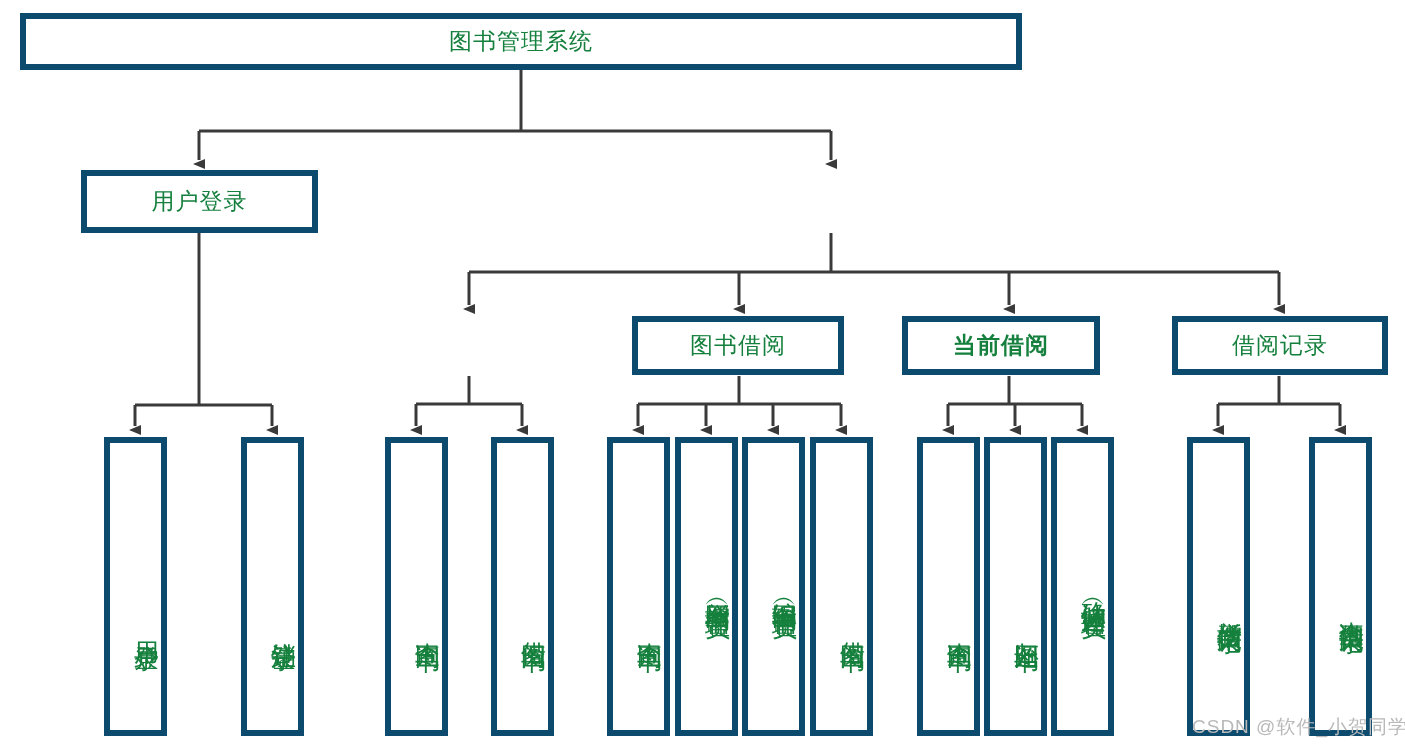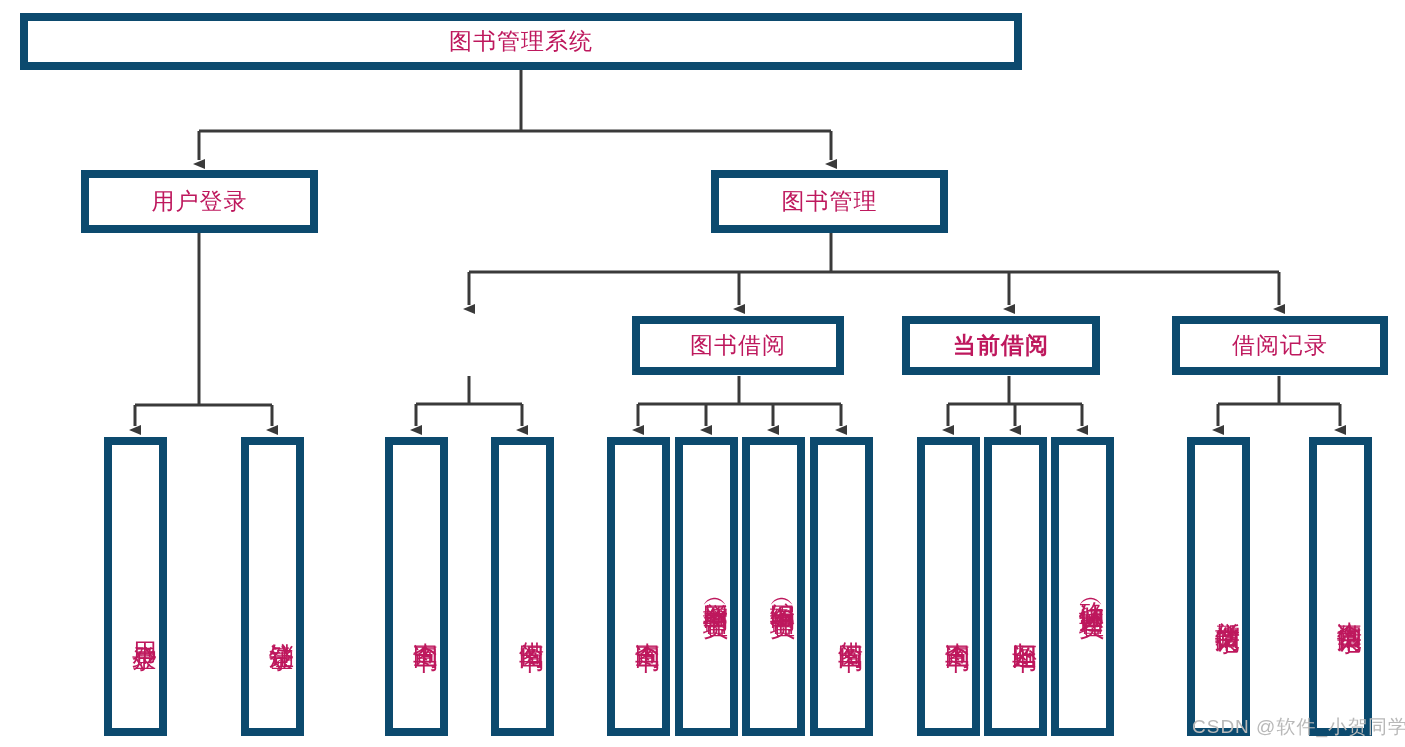--- a/index.html
+++ b/index.html
@@ -22,25 +22,25 @@
     left: 0;
     top: 0;
     width: 1405px;
     height: 747px;
     pointer-events: none;
   }
   .node {
     position: absolute;
     box-sizing: border-box;
     background: #ffffff;
-    border: 8px solid #0c4a6e;
+    border: 6px solid #0c4a6e;
     display: flex;
     align-items: center;
     justify-content: center;
-    color: #be185d;
+    color: #15803d;
   }
   .node.horiz {
     font-size: 23px;
     letter-spacing: 1px;
     line-height: 1.1;
   }
   .node.vert {
     writing-mode: vertical-rl;
     text-orientation: upright;
     font-size: 25px;
@@ -120,23 +120,20 @@
     </g>
   </svg>
 
   <div class="node horiz" style="left:20px; top:13px; width:1002px; height:57px;">
     <span>图书管理系统</span>
   </div>
 
   <div class="node horiz" style="left:81px; top:170px; width:237px; height:63px;">
     <span>用户登录</span>
   </div>
-  <div class="node horiz" style="left:711px; top:170px; width:237px; height:63px;">
-    <span>图书管理</span>
-  </div>
 
   <div class="node horiz" style="left:632px; top:316px; width:212px; height:59px;">
     <span>图书借阅</span>
   </div>
   <div class="node horiz" style="left:902px; top:316px; width:198px; height:59px;font-weight:bold;">
     <span>当前借阅</span>
   </div>
   <div class="node horiz" style="left:1172px; top:316px; width:216px; height:59px;justify-content:center;">
     <span>借阅记录</span>
   </div>

